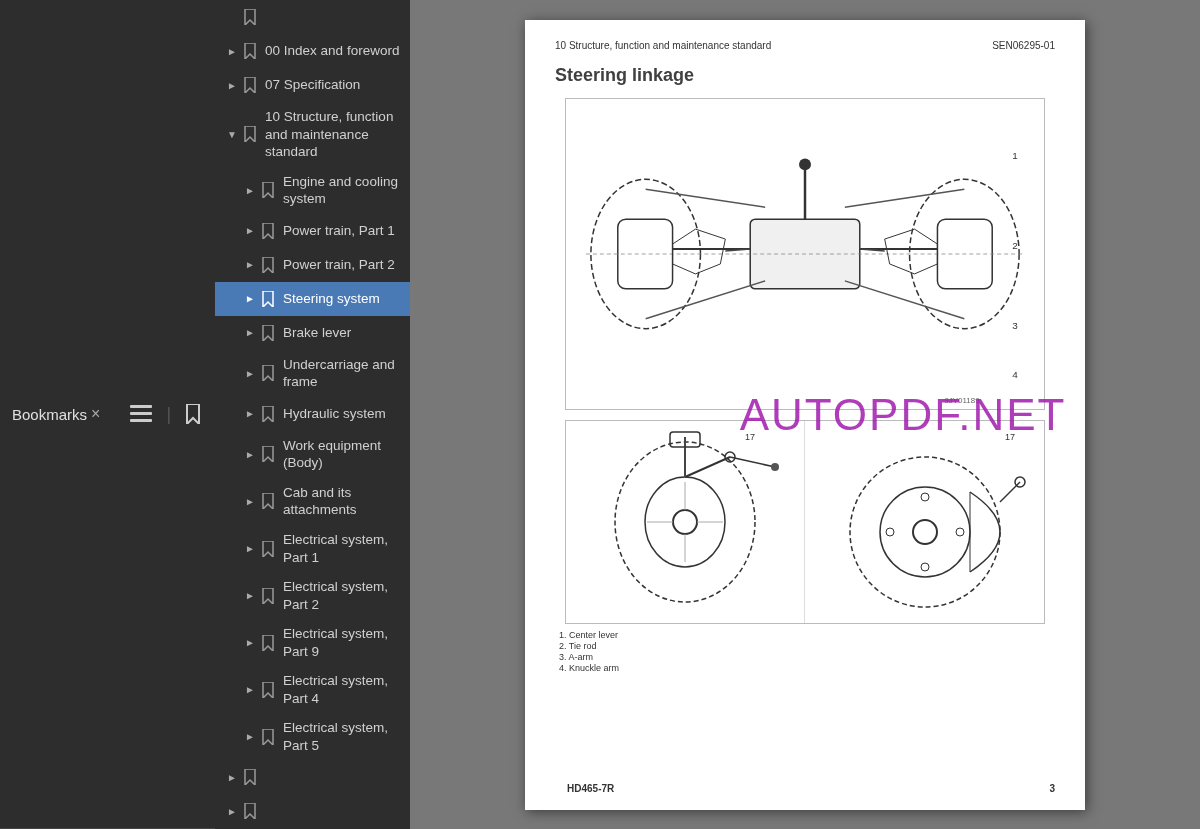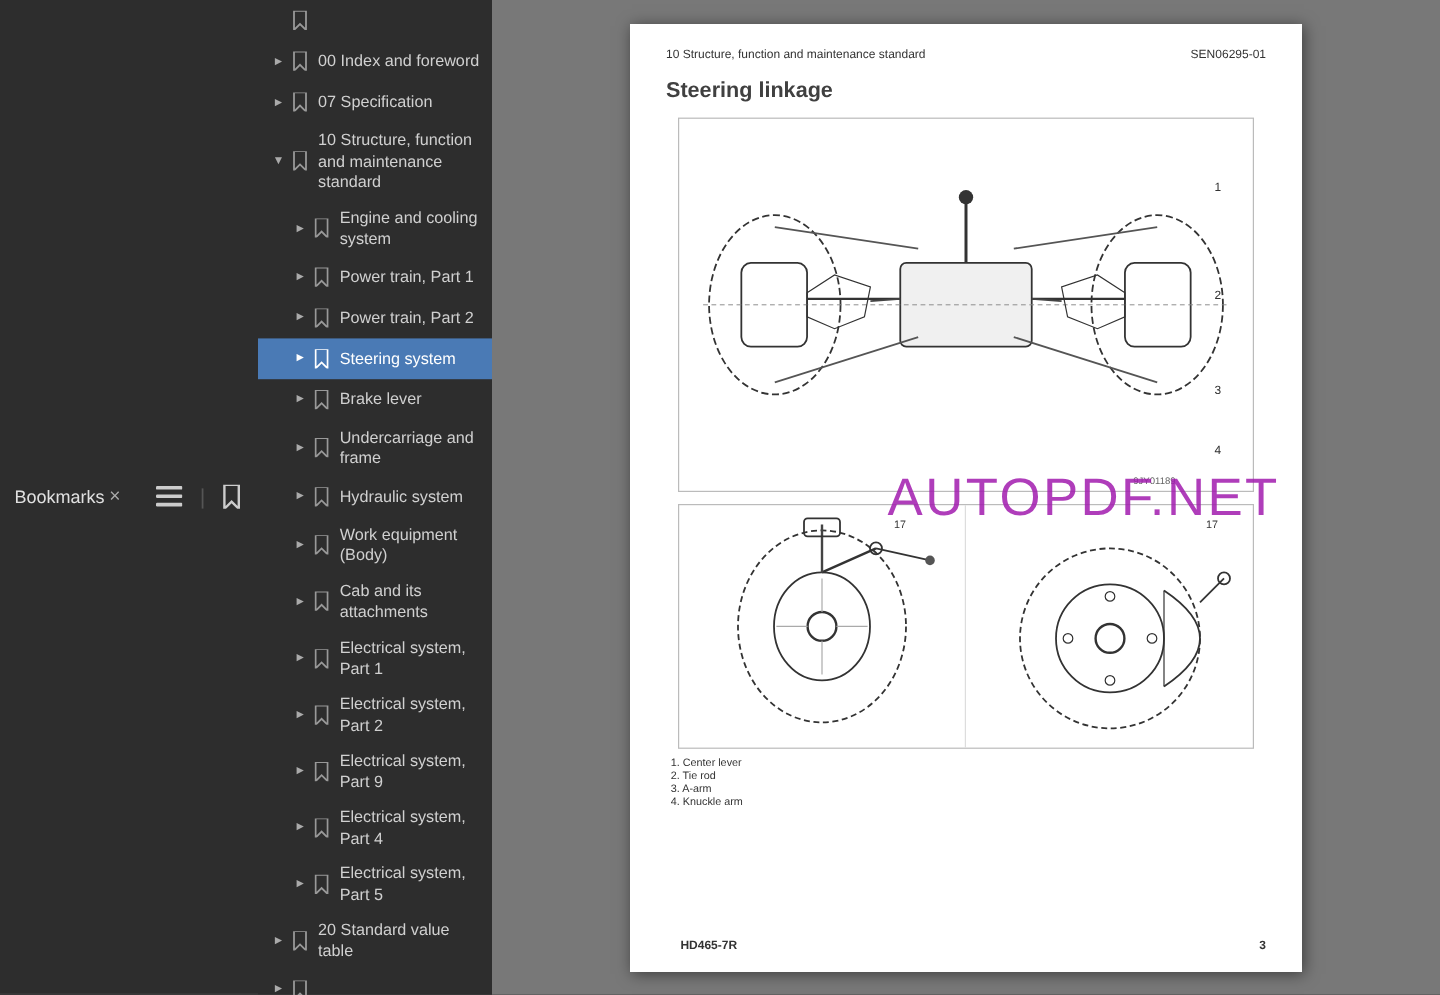--- a/index.html
+++ b/index.html
@@ -437,21 +437,20 @@
         </span>
         <span class="bookmark-label">Electrical system, Part 5</span>
       </div>
       <div class="bookmark-item">
         <span class="expand-arrow">►</span>
         <span class="bookmark-icon">
           <svg width="12" height="16" viewBox="0 0 12 16">
             <polygon points="1,0 11,0 11,16 6,11 1,16" fill="none" stroke="#999" stroke-width="1.5"></polygon>
           </svg>
         </span>
-        <span class="bookmark-label">20 Standard value table</span>
       </div>
       <div class="bookmark-item">
         <span class="expand-arrow">►</span>
         <span class="bookmark-icon">
           <svg width="12" height="16" viewBox="0 0 12 16">
             <polygon points="1,0 11,0 11,16 6,11 1,16" fill="none" stroke="#999" stroke-width="1.5"></polygon>
           </svg>
         </span>
       </div>
     </div>

